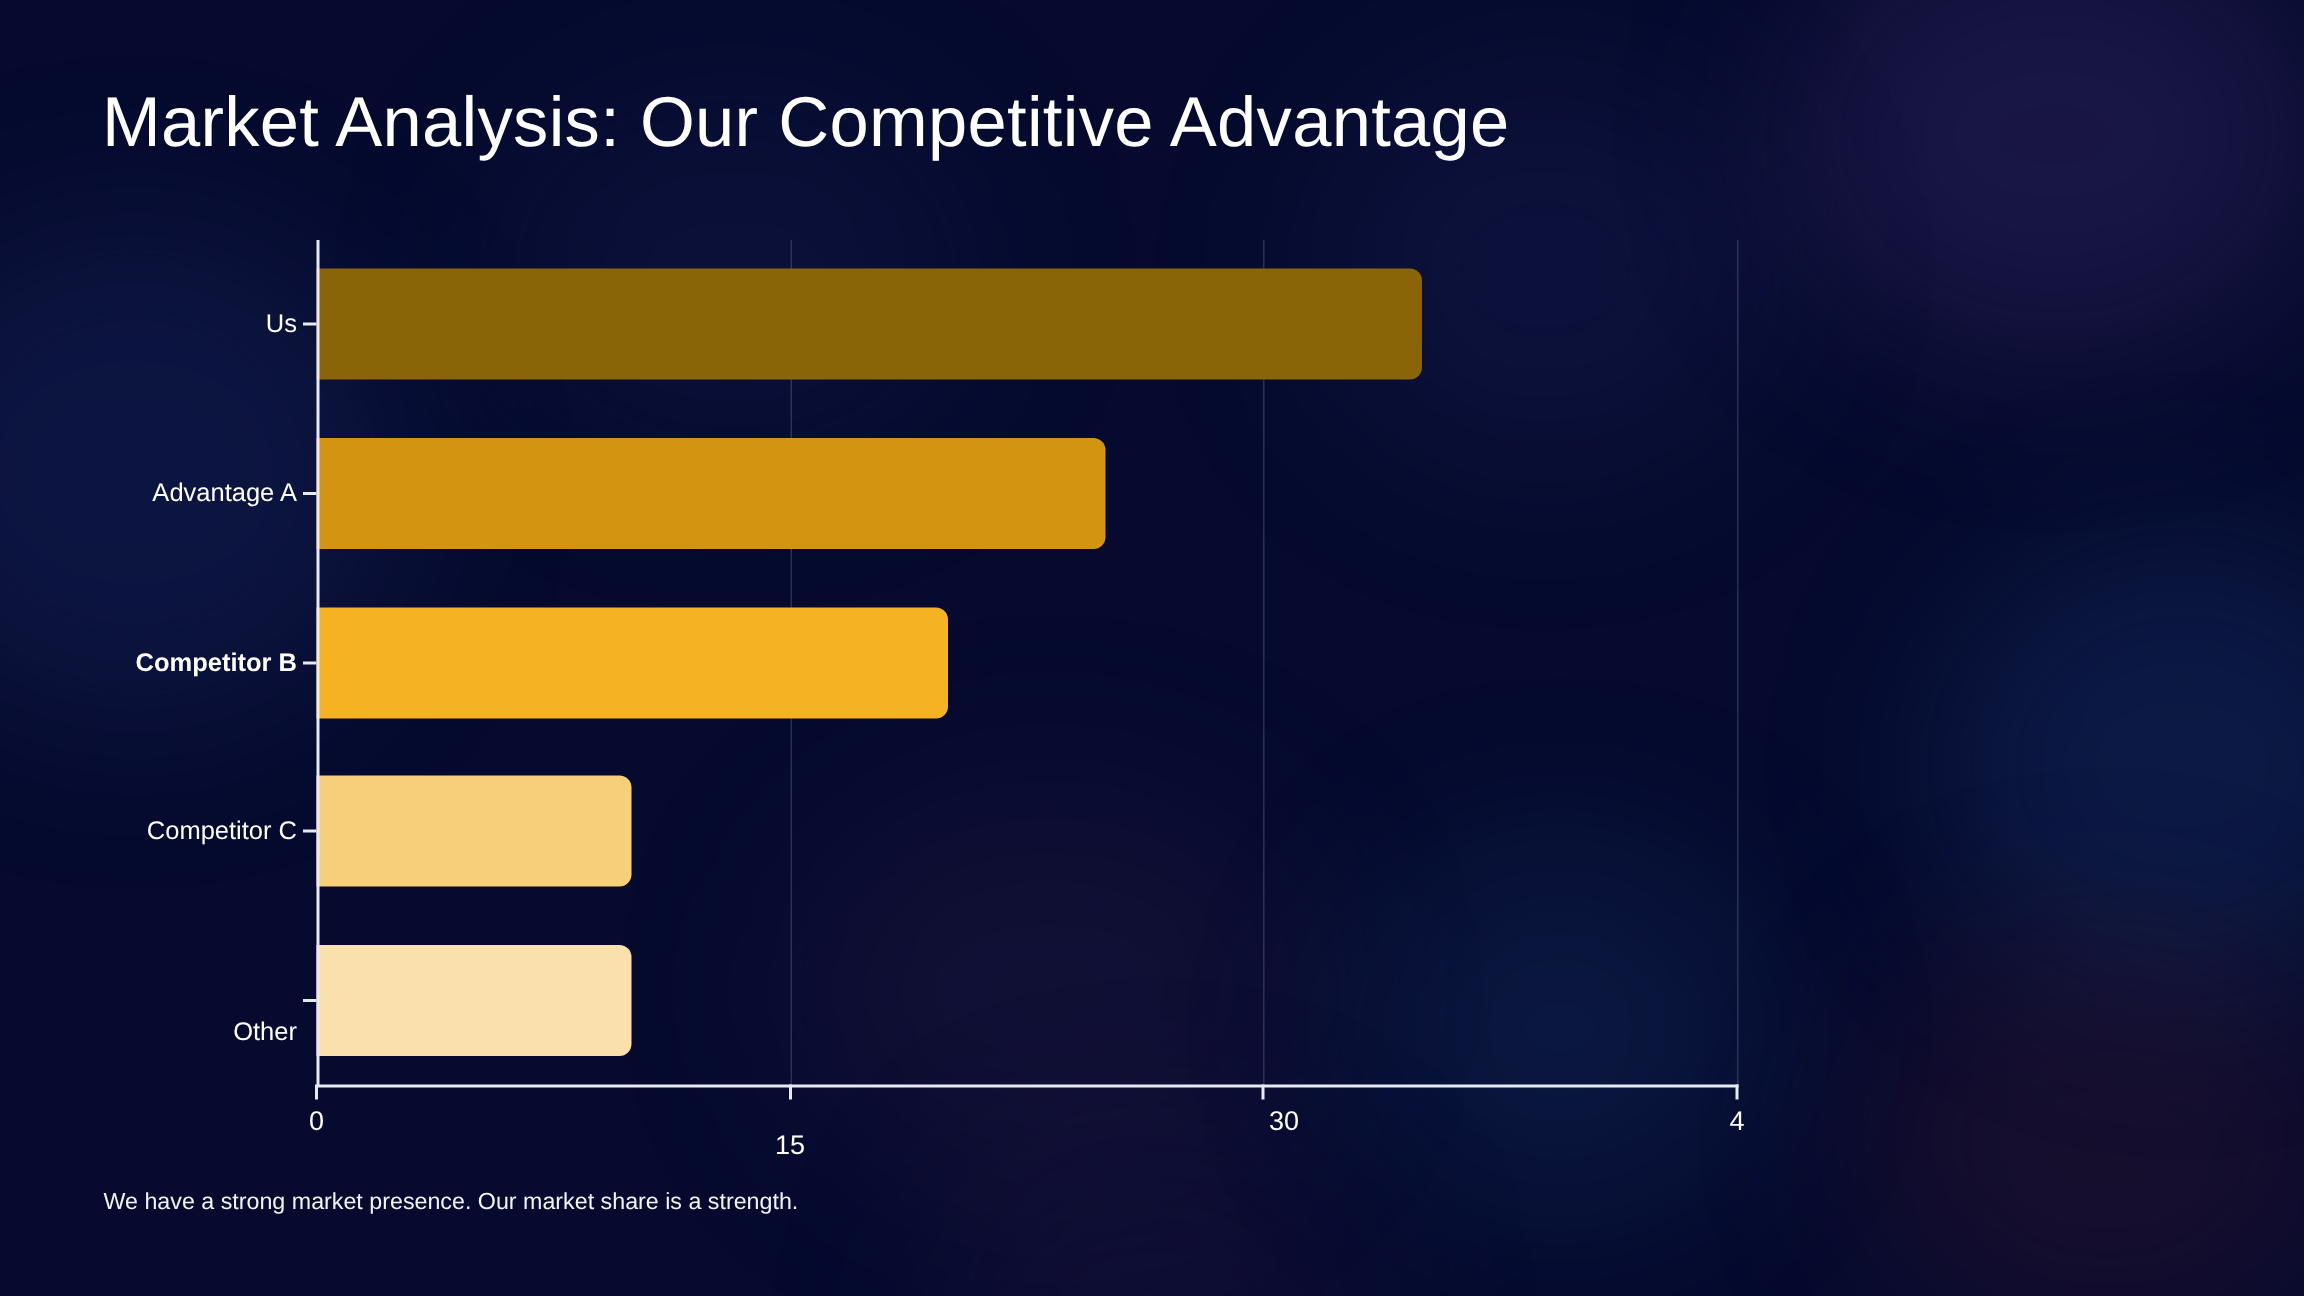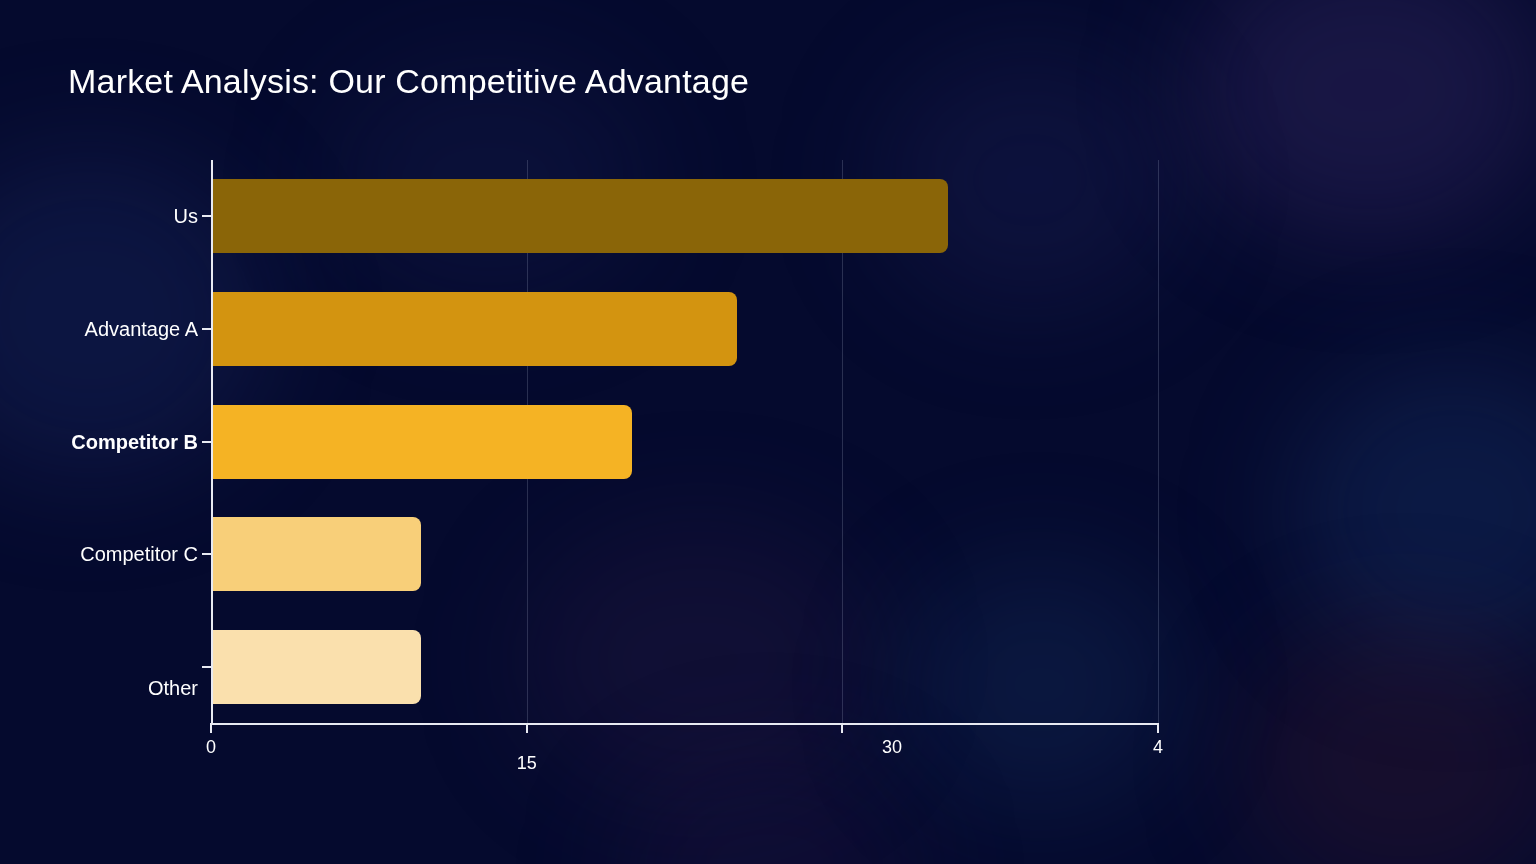--- a/index.html
+++ b/index.html
@@ -37,21 +37,21 @@
   .glow-f { left: 1240px; top: 620px;  width: 330px; height: 280px; background: rgba(100,35,45,0.18); }
   .glow-g { left: 900px;  top: 560px;  width: 280px; height: 250px; background: rgba(30,75,130,0.20); }
   .glow-h { left: 330px;  top: 60px;   width: 320px; height: 240px; background: rgba(28,40,100,0.20); }
   .glow-i { left: 620px;  top: 760px;  width: 300px; height: 220px; background: rgba(55,30,75,0.18); }
 
   
   #title {
     position: absolute;
     left: 68px;
     top: 57px;
-    font-size: 34px;
+    font-size: 47px;
     line-height: 48px;
     color: #ffffff;
     letter-spacing: 0.2px;
     white-space: nowrap;
   }
 
   
   #caption {
     position: absolute;
     left: 69px;
@@ -106,21 +106,21 @@
   .ytick-line {
     position: absolute;
     width: 9px;
     height: 2px;
     background: #e8eaf2;
   }
   .ytick-label {
     position: absolute;
     right: 0;
     text-align: right;
-    font-size: 20px;
+    font-size: 17px;
     line-height: 20px;
     color: #ffffff;
     white-space: nowrap;
   }
 
   .xtick-line {
     position: absolute;
     top: 723px;
     width: 2px;
     height: 10px;
@@ -182,19 +182,20 @@
       <div class="ytick-label" style="right: 1338px; top: 544.1px;">Competitor C</div>
       <div class="ytick-line" style="left: 202px; top: 665.7px;"></div>
       <div class="ytick-label" style="right: 1338px; top: 678px;">Other</div>
     </div>
   <div id="xticks">
       <div class="xtick-line" style="left: 210px;"></div>
       <div class="xtick-label" style="left: 211px;">0</div>
       <div class="xtick-line" style="left: 525.667px;"></div>
       <div class="xtick-label" style="left: 526.667px; margin-top: 16px;">15</div>
       <div class="xtick-line" style="left: 841.333px;"></div>
-      <div class="xtick-label" style="left: 892px;">30</div>
+      <div class="xtick-label" style="left: 856px;">30</div>
       <div class="xtick-line" style="left: 1157px;"></div>
       <div class="xtick-label" style="left: 1158px;">4</div>
     </div>
 
+  <div id="caption">We have a strong market presence. Our market share is a strength.</div>
 
 </div>
 
 </body></html>

